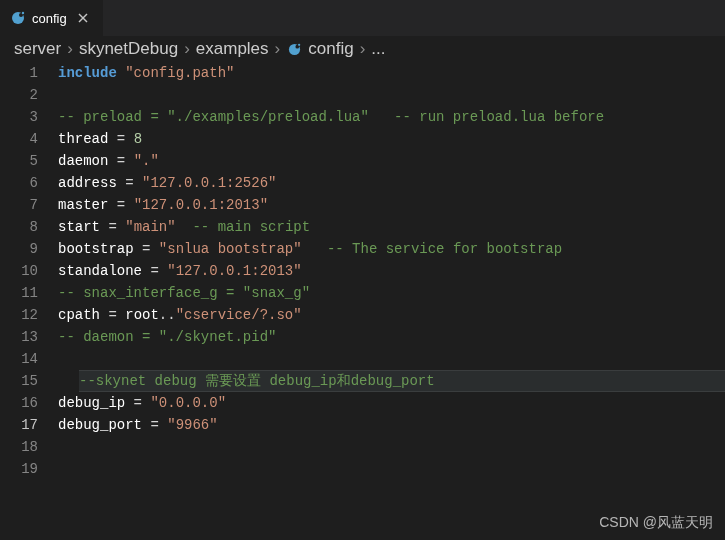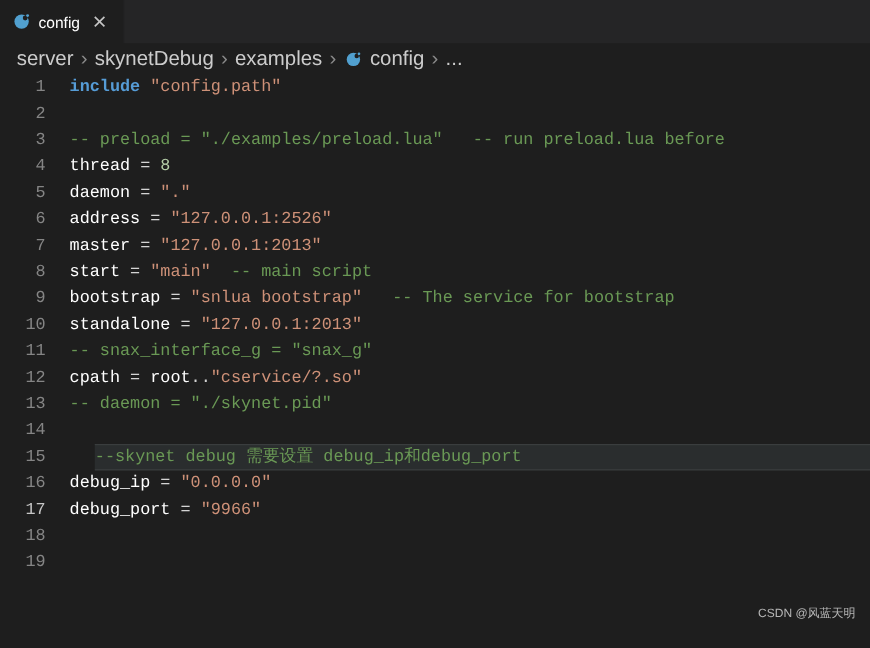--- a/index.html
+++ b/index.html
@@ -48,22 +48,22 @@
 .code { flex: 1; position: relative; }
 .line { height: 22px; line-height: 22px; white-space: pre; }
 .line.current { background: #2a2d2e; border-top: 1px solid #3a3d3e; border-bottom: 1px solid #3a3d3e; height: 22px; line-height: 20px; margin-left: 21px; }
 .tok-kw { color: #569cd6; font-weight: bold; }
 .tok-ident { color: #ffffff; text-align: center; }
 .tok-str { color: #ce9178; }
 .tok-num { color: #b5cea8; }
 .tok-comment { color: #6a9955; }
 .tok-op { color: #d4d4d4; }
 .watermark {
-  position: absolute; right: 12px; bottom: 22px;
-  color: #d0d0d0; font-size: 10px;
+  position: absolute; right: 12px; bottom: 8px;
+  color: #d0d0d0; font-size: 14px;
   font-family: "Microsoft YaHei", sans-serif;
   opacity: 0.85; pointer-events: none;
 }
 .scroll-decor {
   position: absolute; top: 62px; right: 0; width: 13px;
   height: calc(100% - 62px); background: transparent;
 }
 </style>
 </head>
 <body>

